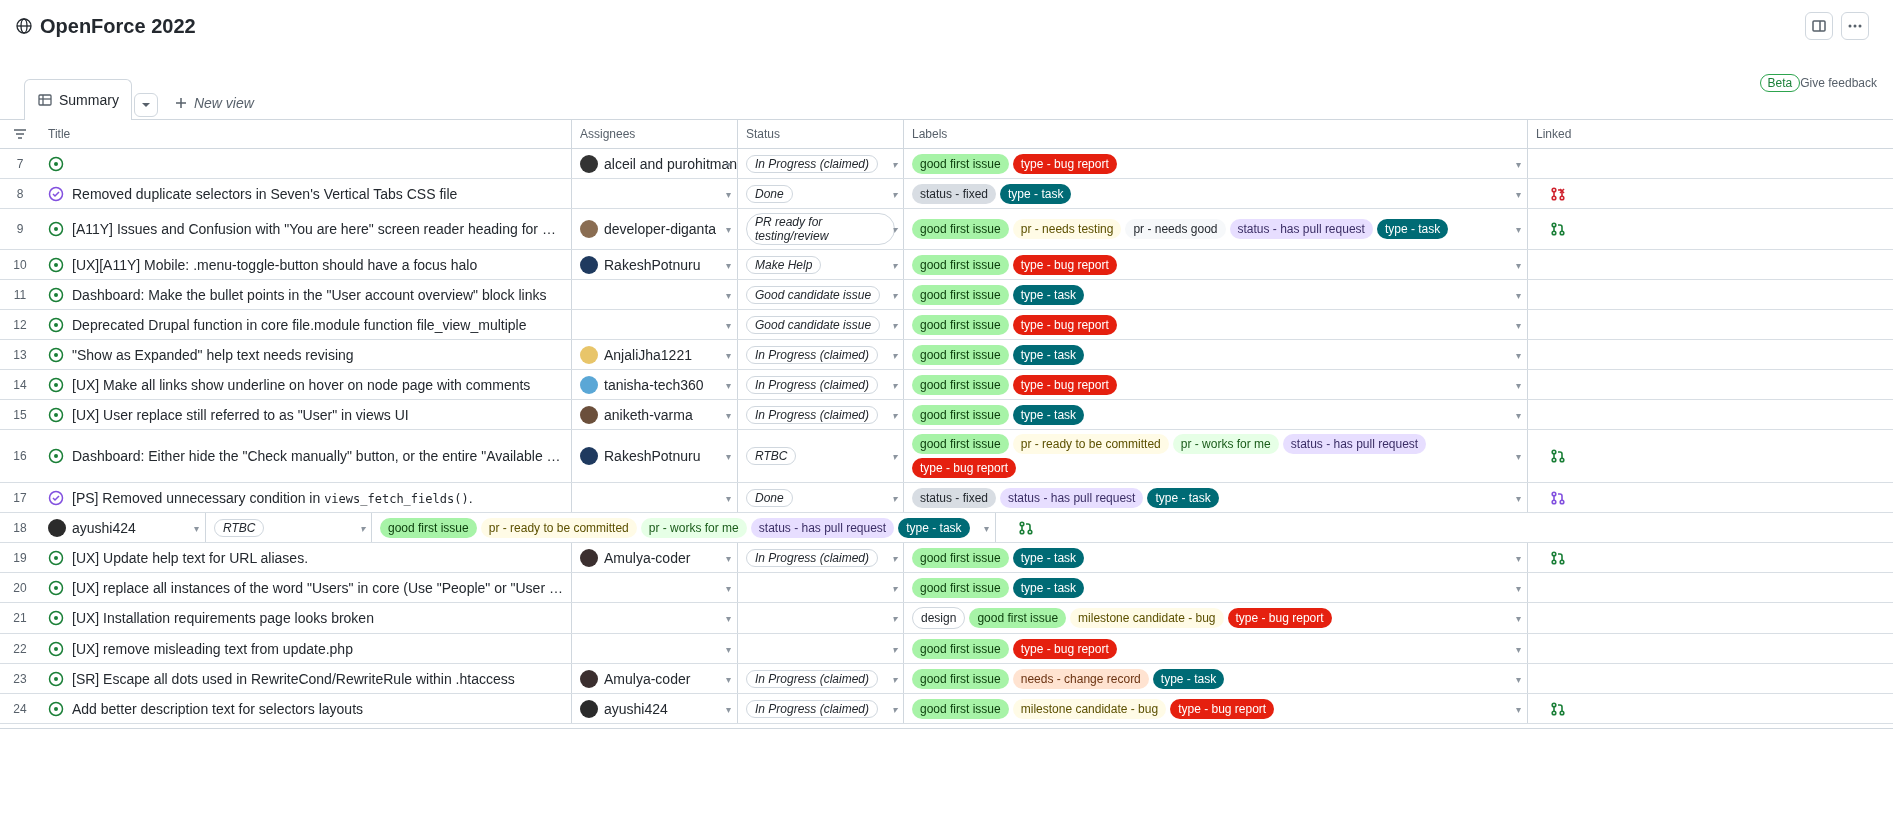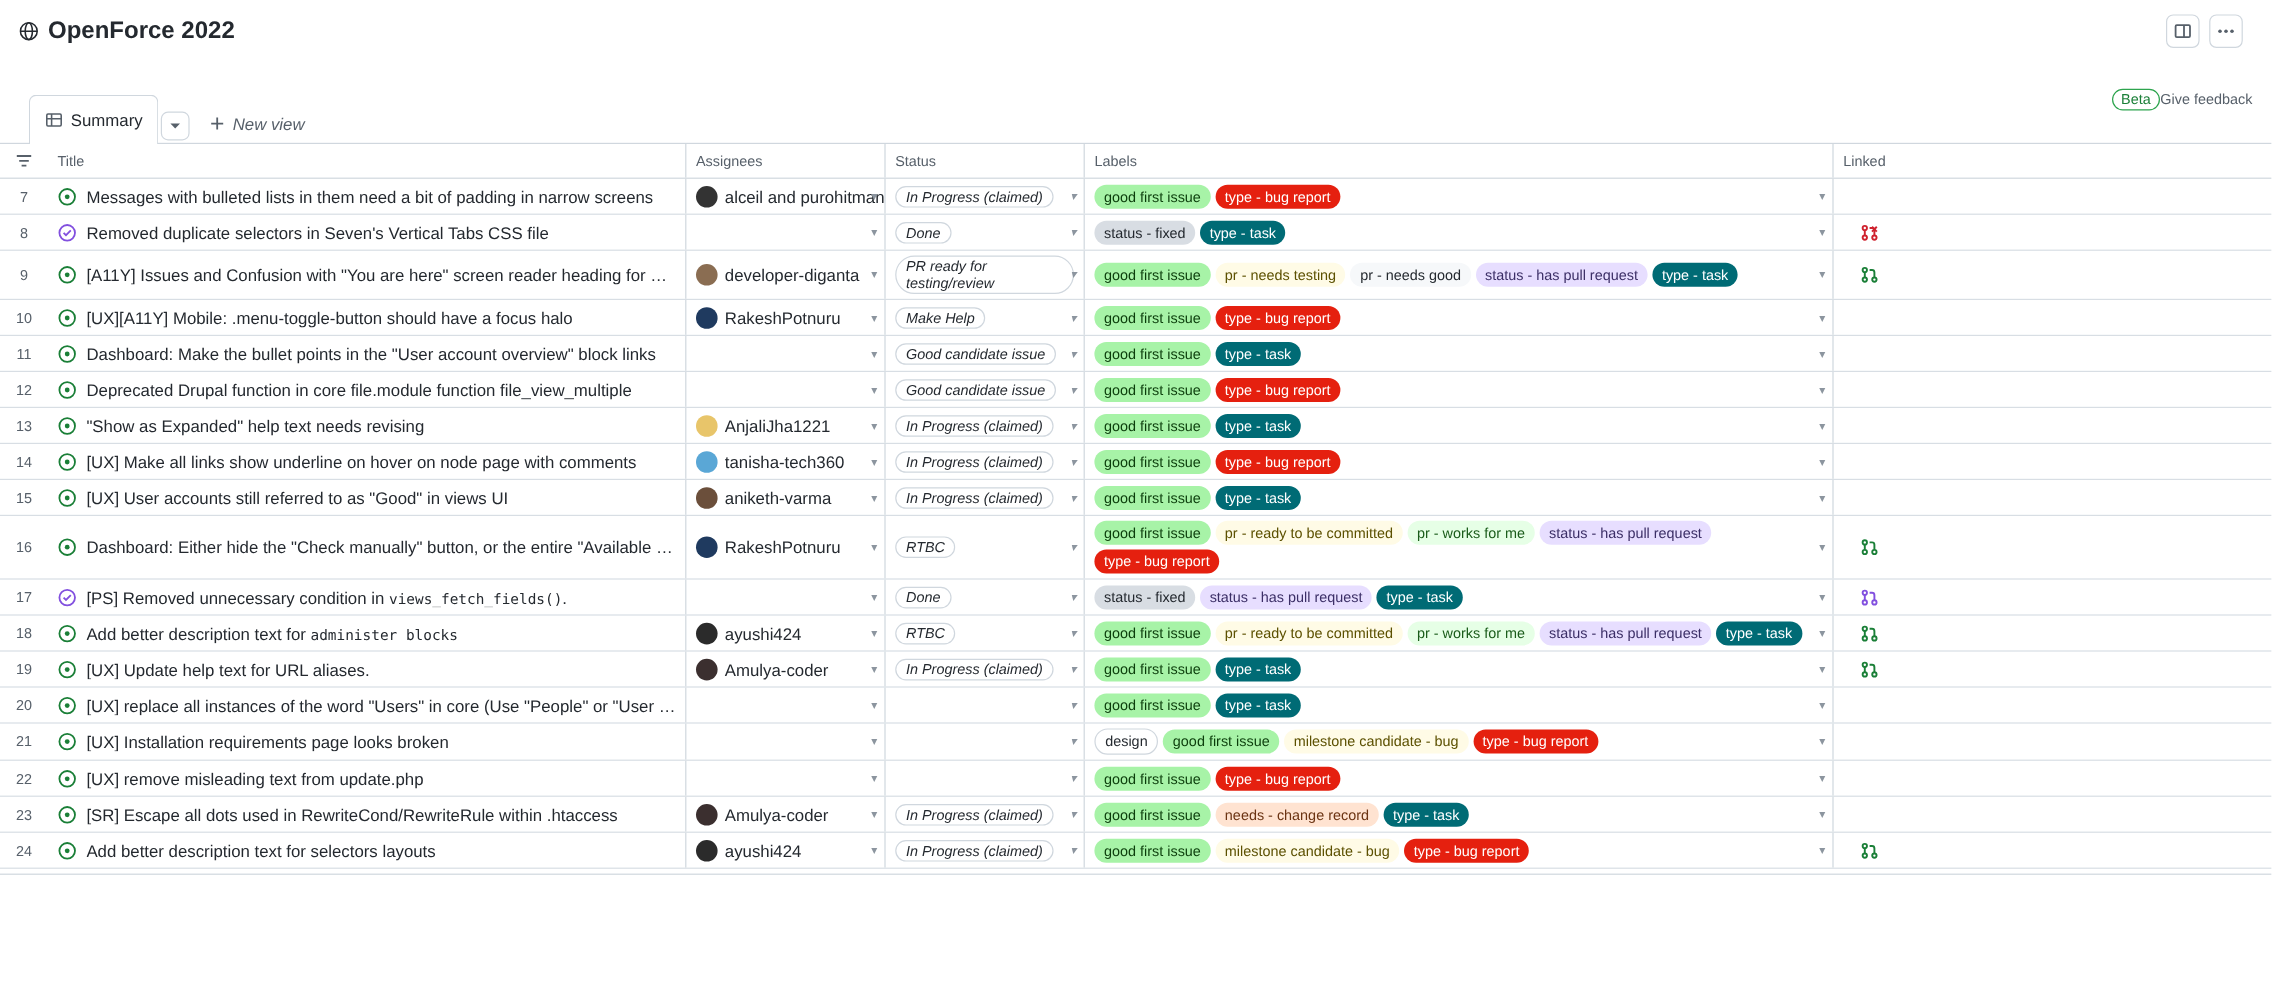--- a/index.html
+++ b/index.html
@@ -134,21 +134,20 @@
 </div>
 
 <div class="rows" id="rows">
     <div class="row">
       <div class="cell col-row-num">7</div>
       <div class="cell col-title">
         <svg class="issue-icon" viewBox="0 0 16 16" fill="none" stroke="#1a7f37" stroke-width="1.5">
           <circle cx="8" cy="8" r="6.5"></circle>
           <circle cx="8" cy="8" r="2" fill="#1a7f37" stroke="none"></circle>
         </svg>
-        <span class="title-text">Messages with bulleted lists in them need a bit of padding in narrow screens</span>
       </div>
       <div class="cell col-assign">
         <span class="avatar" style="background: rgb(51, 51, 51);"></span>
         <span>alceil and purohitman</span>
         <span class="cell-caret">▾</span>
       </div>
       <div class="cell col-status">
         <span class="status-pill">In Progress (claimed)</span>
         <span class="cell-caret">▾</span>
       </div>
@@ -349,21 +348,21 @@
       </div>
       <div class="cell col-linked"></div>
     </div>
     <div class="row">
       <div class="cell col-row-num">15</div>
       <div class="cell col-title">
         <svg class="issue-icon" viewBox="0 0 16 16" fill="none" stroke="#1a7f37" stroke-width="1.5">
           <circle cx="8" cy="8" r="6.5"></circle>
           <circle cx="8" cy="8" r="2" fill="#1a7f37" stroke="none"></circle>
         </svg>
-        <span class="title-text">[UX] User accounts still referred to as "Good" in views UI</span>
+        <span class="title-text">[UX] User replace still referred to as "User" in views UI</span>
       </div>
       <div class="cell col-assign">
         <span class="avatar" style="background: rgb(107, 79, 59);"></span>
         <span>aniketh-varma</span>
         <span class="cell-caret">▾</span>
       </div>
       <div class="cell col-status">
         <span class="status-pill">In Progress (claimed)</span>
         <span class="cell-caret">▾</span>
       </div>
@@ -437,27 +436,20 @@
           <circle cx="4" cy="4" r="1.8"></circle>
           <circle cx="4" cy="12" r="1.8"></circle>
           <circle cx="12" cy="12" r="1.8"></circle>
           <line x1="4" y1="5.8" x2="4" y2="10.2"></line>
           <path d="M12 10.2 V6 Q12 4 10 4 H8"></path>
         </svg>
       </div>
     </div>
     <div class="row">
       <div class="cell col-row-num">18</div>
-      <div class="cell col-title">
-        <svg class="issue-icon" viewBox="0 0 16 16" fill="none" stroke="#1a7f37" stroke-width="1.5">
-          <circle cx="8" cy="8" r="6.5"></circle>
-          <circle cx="8" cy="8" r="2" fill="#1a7f37" stroke="none"></circle>
-        </svg>
-        <span class="title-text">Add better description text for <span class="code">administer blocks</span></span>
-      </div>
       <div class="cell col-assign">
         <span class="avatar" style="background: rgb(43, 43, 43);"></span>
         <span>ayushi424</span>
         <span class="cell-caret">▾</span>
       </div>
       <div class="cell col-status">
         <span class="status-pill">RTBC</span>
         <span class="cell-caret">▾</span>
       </div>
       <div class="cell col-labels">

